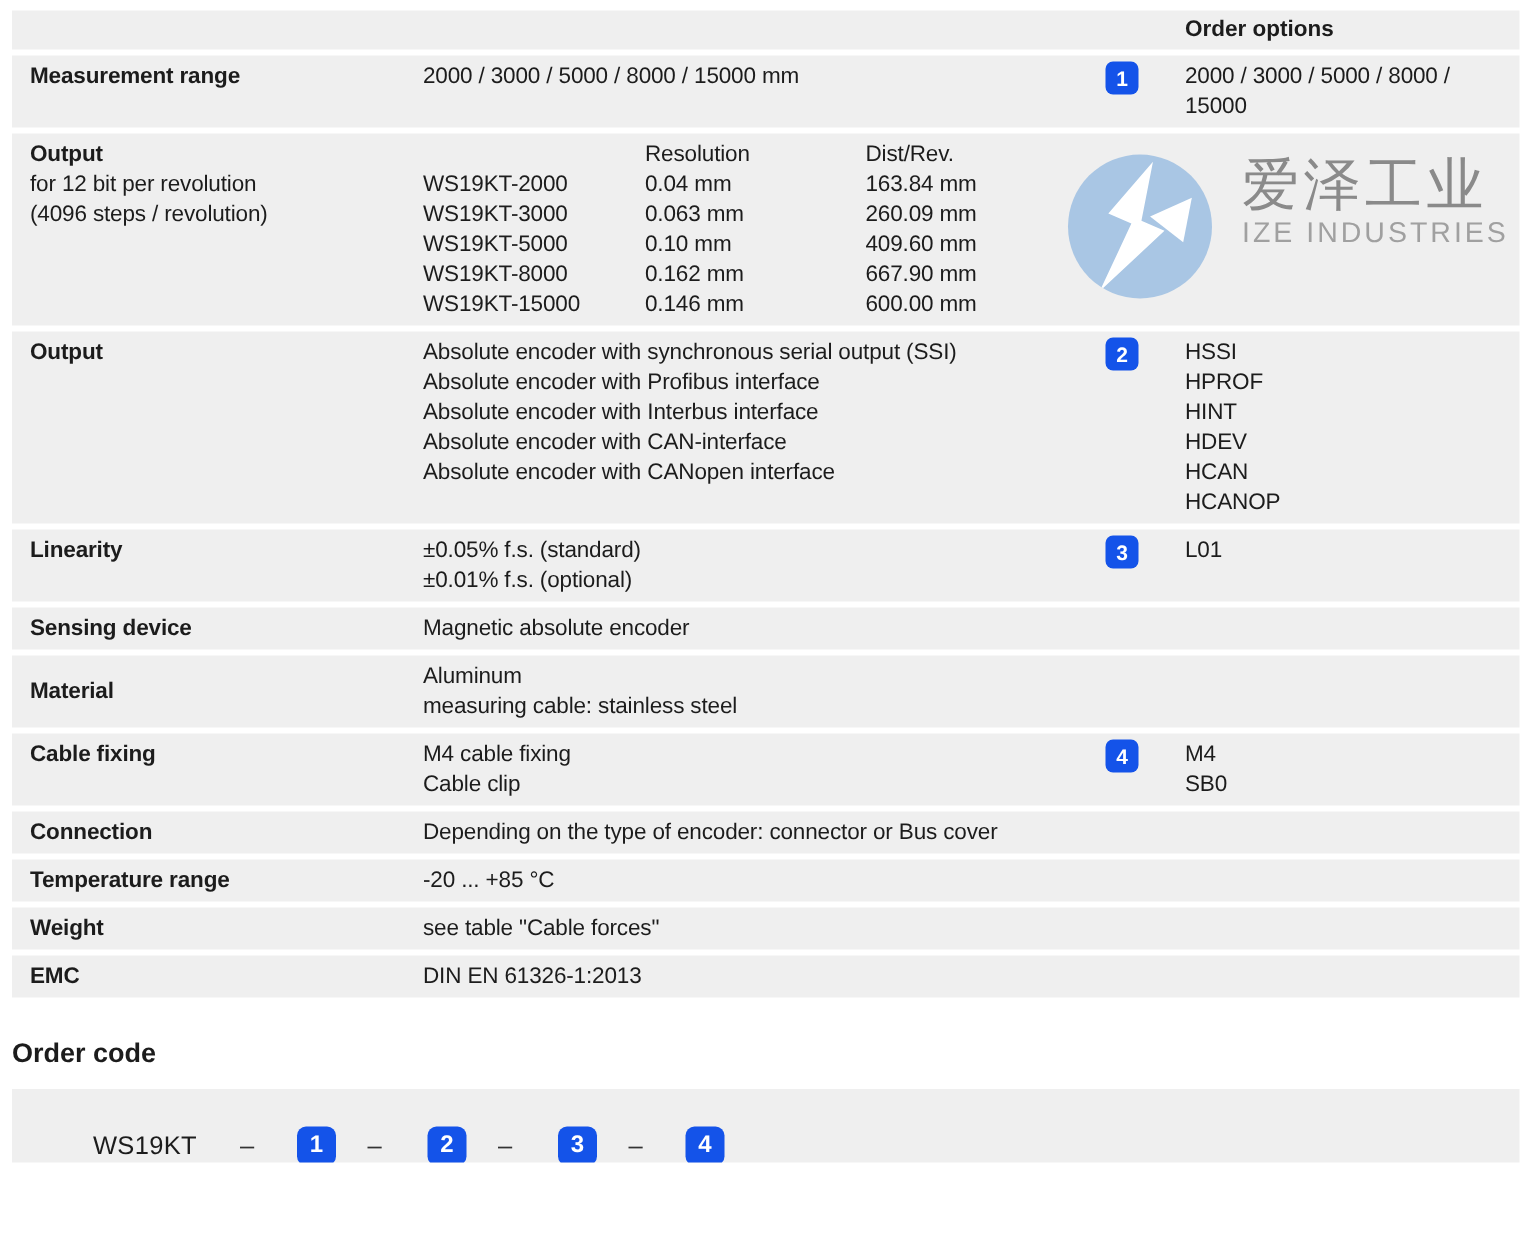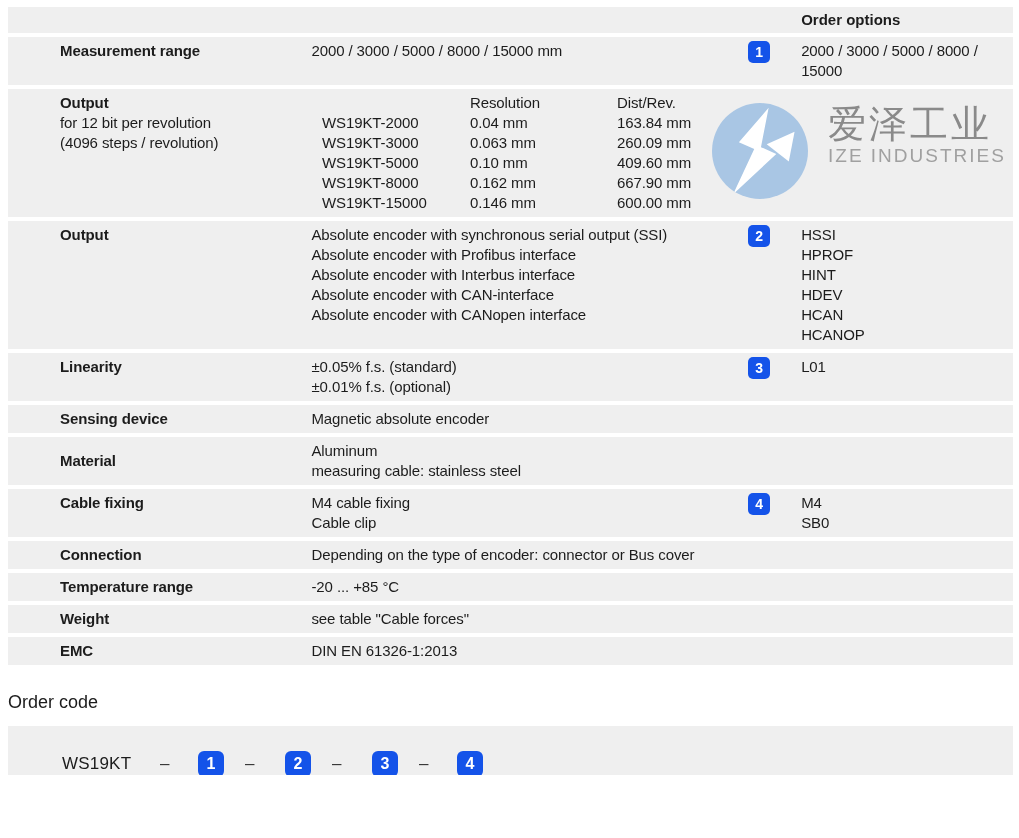--- a/index.html
+++ b/index.html
@@ -2,21 +2,21 @@
 <html><head>
 <meta charset="utf-8">
 <style>
   html,body { margin:0; padding:0; background:#ffffff; }
   body { width:1019px; height:838px; font-family:"Liberation Sans", sans-serif; color:#1c1c1c; }
   .page { position:relative; width:1019px; height:775px; overflow:hidden; }
 
   .rows { display:flex; flex-direction:column; gap:4px; padding:7px 6px 0 8px; }
   .row { background:#efefef; display:flex; position:relative; width:1005px; box-sizing:border-box; }
 
-  .cell-label { width:274px; padding:4px 0 4px 12px; box-sizing:border-box; font-size:15px; line-height:20px; font-weight:bold; letter-spacing:-0.1px;margin-left:40px; }
+  .cell-label { width:274px; padding:4px 0 4px 12px; box-sizing:border-box; font-size:15px; line-height:20px; font-weight:bold; letter-spacing:-0.1px; }
   .cell-label .sub { font-weight:normal; }
   .cell-value { width:455px; padding:4px 0; font-size:15px; line-height:20px; letter-spacing:-0.1px; }
   .cell-order { width:276px; padding:4px 0; display:flex; align-items:flex-start; font-size:15px; line-height:20px; }
   .cell-order .opts { font-weight:normal; letter-spacing:-0.1px; }
 
   .r-header { min-height:26px; }
   .r-header .cell-order { padding:3px 0; }
   .opt-head { font-weight:bold; margin-left:53px; }
 
   .badge { flex:0 0 auto; width:22px; height:22px; margin-right:31px; background:#1453e9; border-radius:5px;
@@ -29,21 +29,21 @@
 
   
   .logo { position:absolute; left:704px; top:14px; display:flex; align-items:flex-start; }
   .logo-circle { width:96px; height:96px; border-radius:50%; background:#a9c6e4; overflow:hidden; flex:0 0 auto; }
   .logo-circle svg { width:100%; height:100%; display:block; }
   .logo-text { margin-left:20px; }
   .logo-cn { font-size:38px; line-height:42px; color:#8a8a8a; letter-spacing:3px; white-space:nowrap; }
   .logo-en { font-size:19px; line-height:22px; color:#a0a0a0; letter-spacing:2px; white-space:nowrap; }
 
   
-  .oc-heading { margin:26px 0 0 8px; font-size:18px; line-height:22px; font-weight:normal; }
+  .oc-heading { margin:26px 0 0 8px; font-size:18px; line-height:22px; font-weight:bold; }
   .order-row { position:relative; margin:13px 6px 0 8px; width:1005px; height:76px; background:#efefef; box-sizing:border-box; }
   .oc-item { position:absolute; top:50%; transform:translateY(-50%); }
   .oc-prefix { font-size:17px; letter-spacing:0.2px; }
   .oc-dash { font-size:17px; color:#333; }
   .oc-badge { width:26px; height:26px; background:#1453e9; border-radius:6px; color:#fff; font-weight:bold;
               font-size:16px; line-height:26px; text-align:center; }
 </style>
 </head>
 <body>
 

